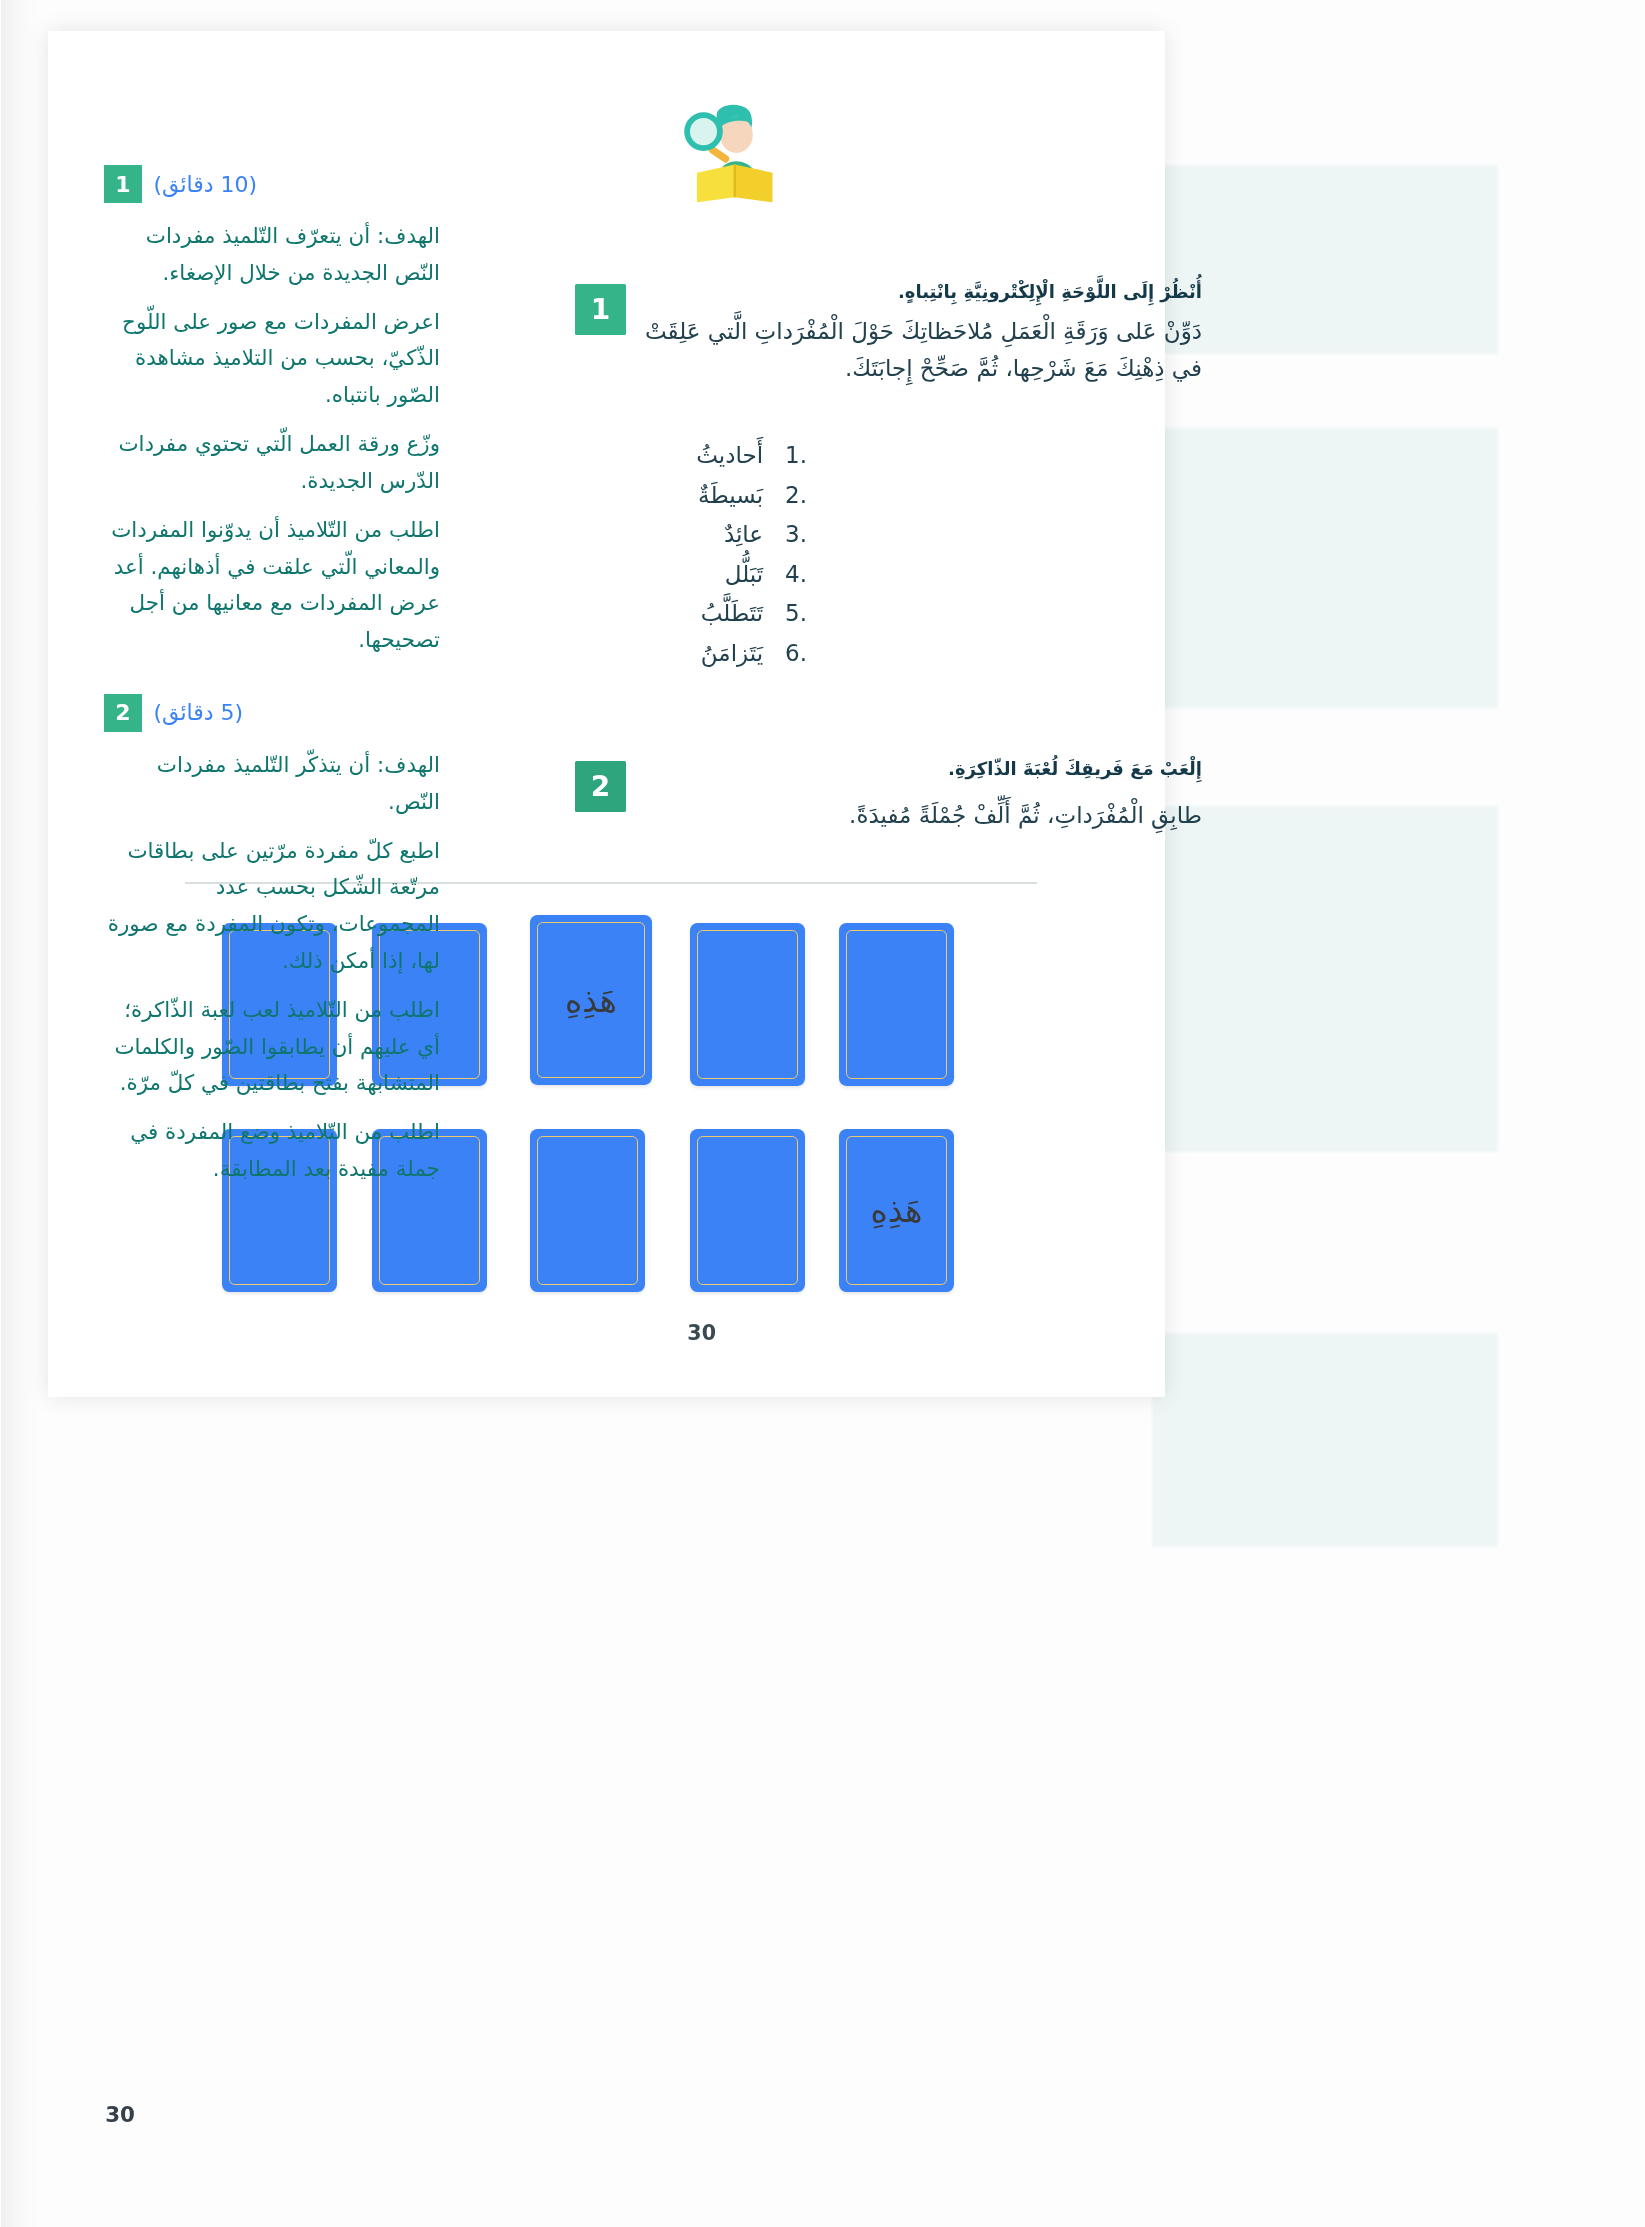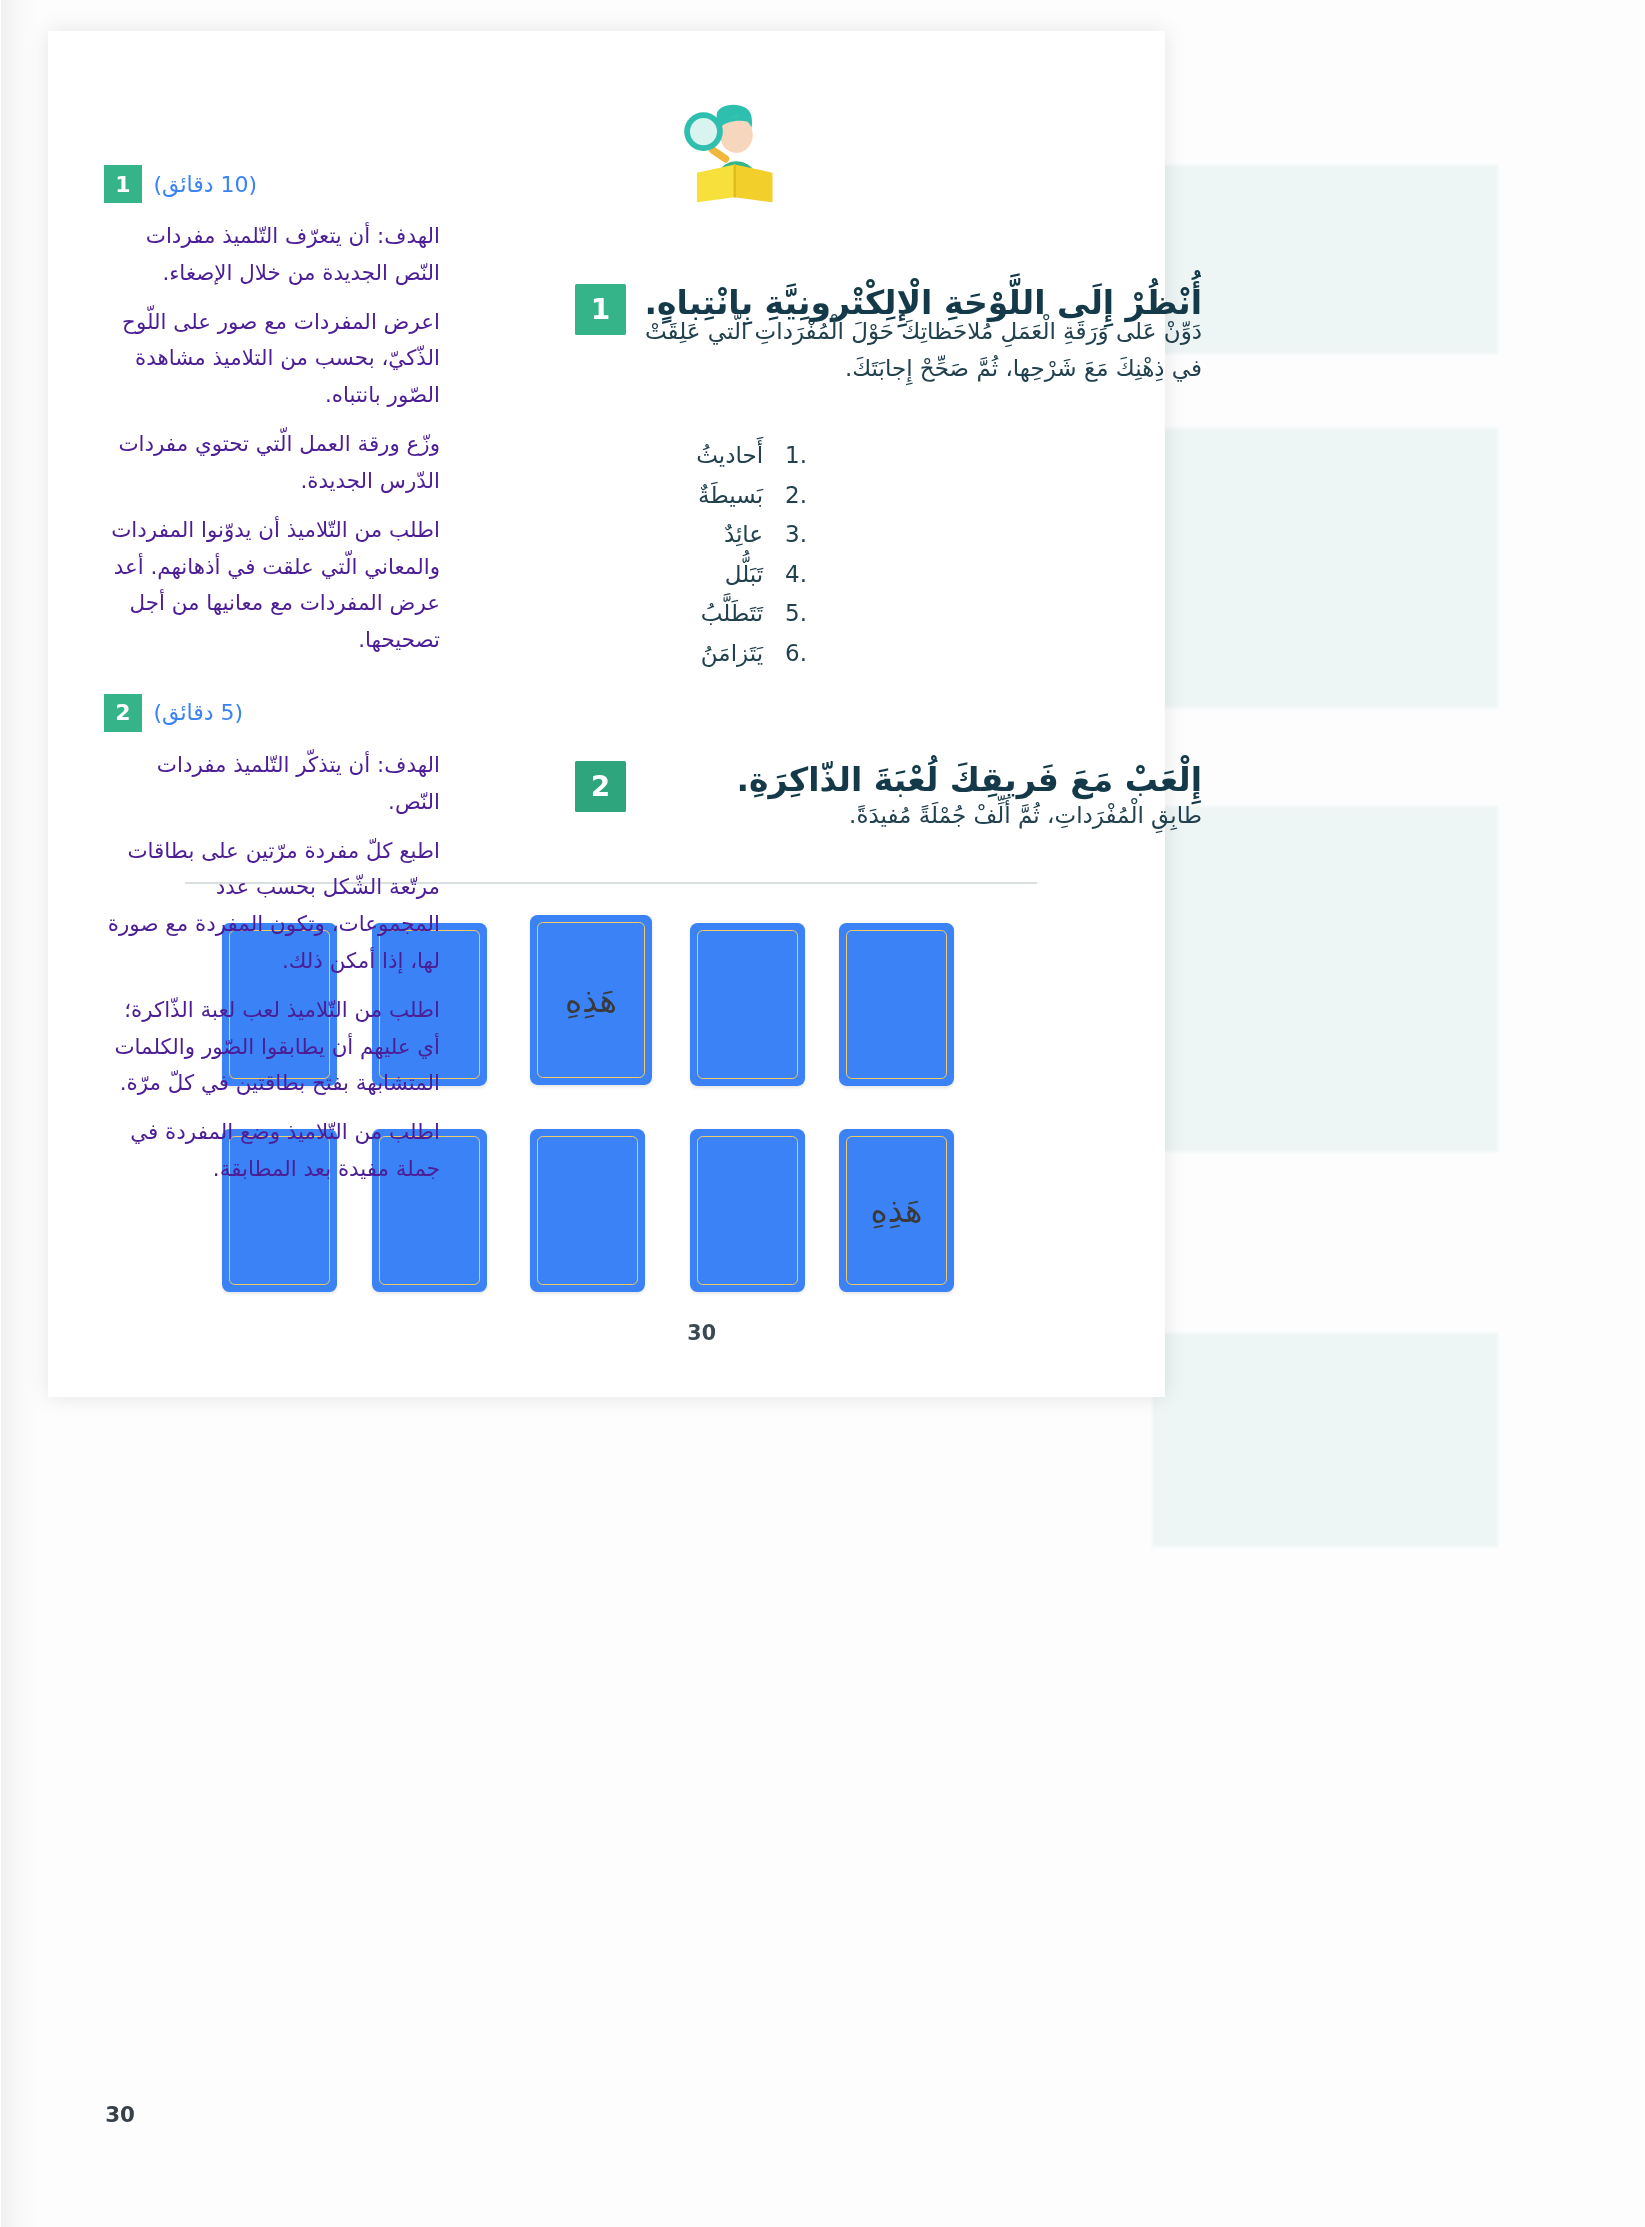--- a/index.html
+++ b/index.html
@@ -94,21 +94,21 @@
 
   
   .sp-block {
     position: absolute;
     right: 0;
     text-align: right;
     direction: rtl;
     color: #1c3b4a;
   }
   .sp-head {
-    font-size: 33px;
+    font-size: 18px;
     font-weight: bold;
     color: #143a4a;
     line-height: 1.5;
   }
   .sp-body {
     font-size: 23px;
     line-height: 1.62;
     color: #22414f;
   }
   .sp-list {
@@ -186,21 +186,21 @@
     font-weight: bold;
     display: flex; align-items: center; justify-content: center;
   }
   .t-time {
     font-size: 22px;
     color: #3b82f6;
   }
   .t-para {
     font-size: 21.4px;
     line-height: 1.72;
-    color: #4c1d95;
+    color: #0f766e;
     margin: 12px 0 5px 0;
   }
 
   .page-num-outer {
     position: absolute;
     right: 1511px;
     top: 2102px;
     font-size: 21.4px;
     font-weight: bold;
     color: #35404a;

